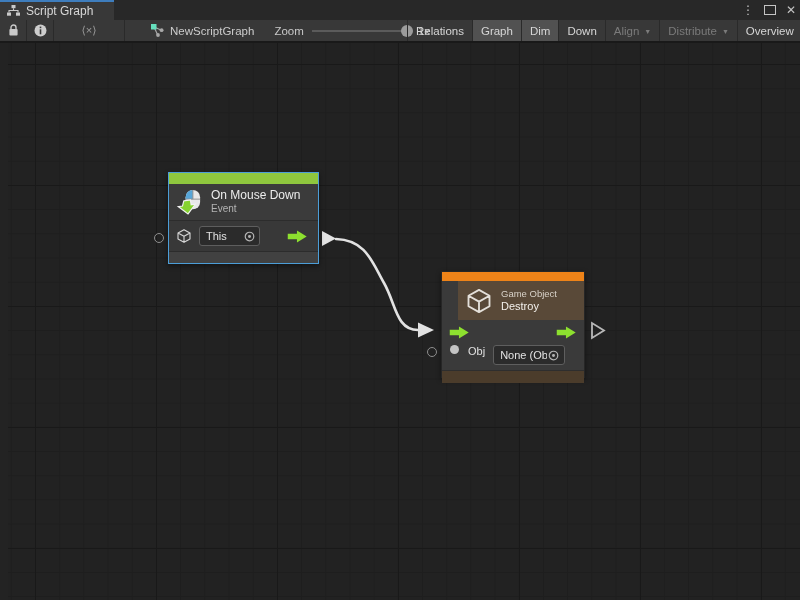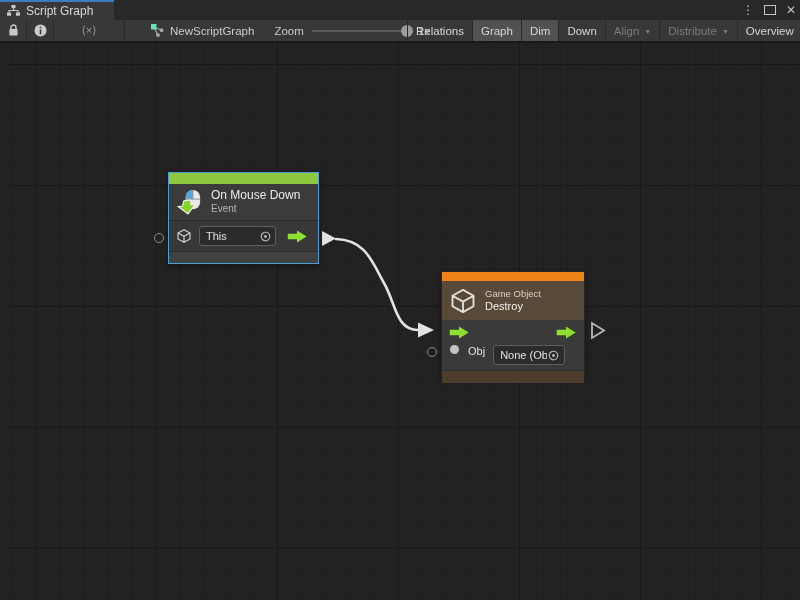--- a/index.html
+++ b/index.html
@@ -85,31 +85,31 @@
     height:31px;background:#383838;border-top:1px solid #2C2C2C;
     display:flex;align-items:center;padding:0 7px;box-sizing:border-box;
   }
   .node-event .node-foot{height:11px;background:#414141;border-top:1px solid #2C2C2C;}
   .value-field{
     height:20px;background:#2B2B2B;border:1px solid #5E5E5E;border-radius:3px;
     display:flex;align-items:center;box-sizing:border-box;padding:0 3px 0 6px;
     color:#E2E2E2;font-size:11px;
   }
   .value-field .field-text{overflow:hidden;white-space:nowrap;}
-  .node-event .value-field{width:77px;margin-left:7px;}
+  .node-event .value-field{width:61px;margin-left:7px;}
   .node-event .value-field .field-text{flex:1;}
   .flow-arrow{display:inline-block;}
   .node-event .out-arrow{margin-left:auto;margin-right:3px;}
   
   .node-destroy{
     left:433px;top:228px;width:144px;height:107px;
     border:1px solid #262626;background:#3A3A3A;
   }
   .node-destroy .accent-strip{height:9px;background:#EE8318;}
-  .node-destroy .node-head{height:39px;background:#594938;}
+  .node-destroy .node-head{height:39px;background:#594938;margin-left:16px;}
   .node-destroy .node-title{font-size:11px;color:#F3F0EB;}
   .flow-row{
     height:25px;display:flex;align-items:center;padding:0 7px;box-sizing:border-box;
     background:#3A3A3A;
   }
   .obj-row{
     height:25px;display:flex;align-items:flex-start;padding:0 8px;box-sizing:border-box;
     background:#3A3A3A;color:#E0E0E0;font-size:11px;
   }
   .port-dot{width:9px;height:9px;border-radius:50%;background:#C4C4C4;}

